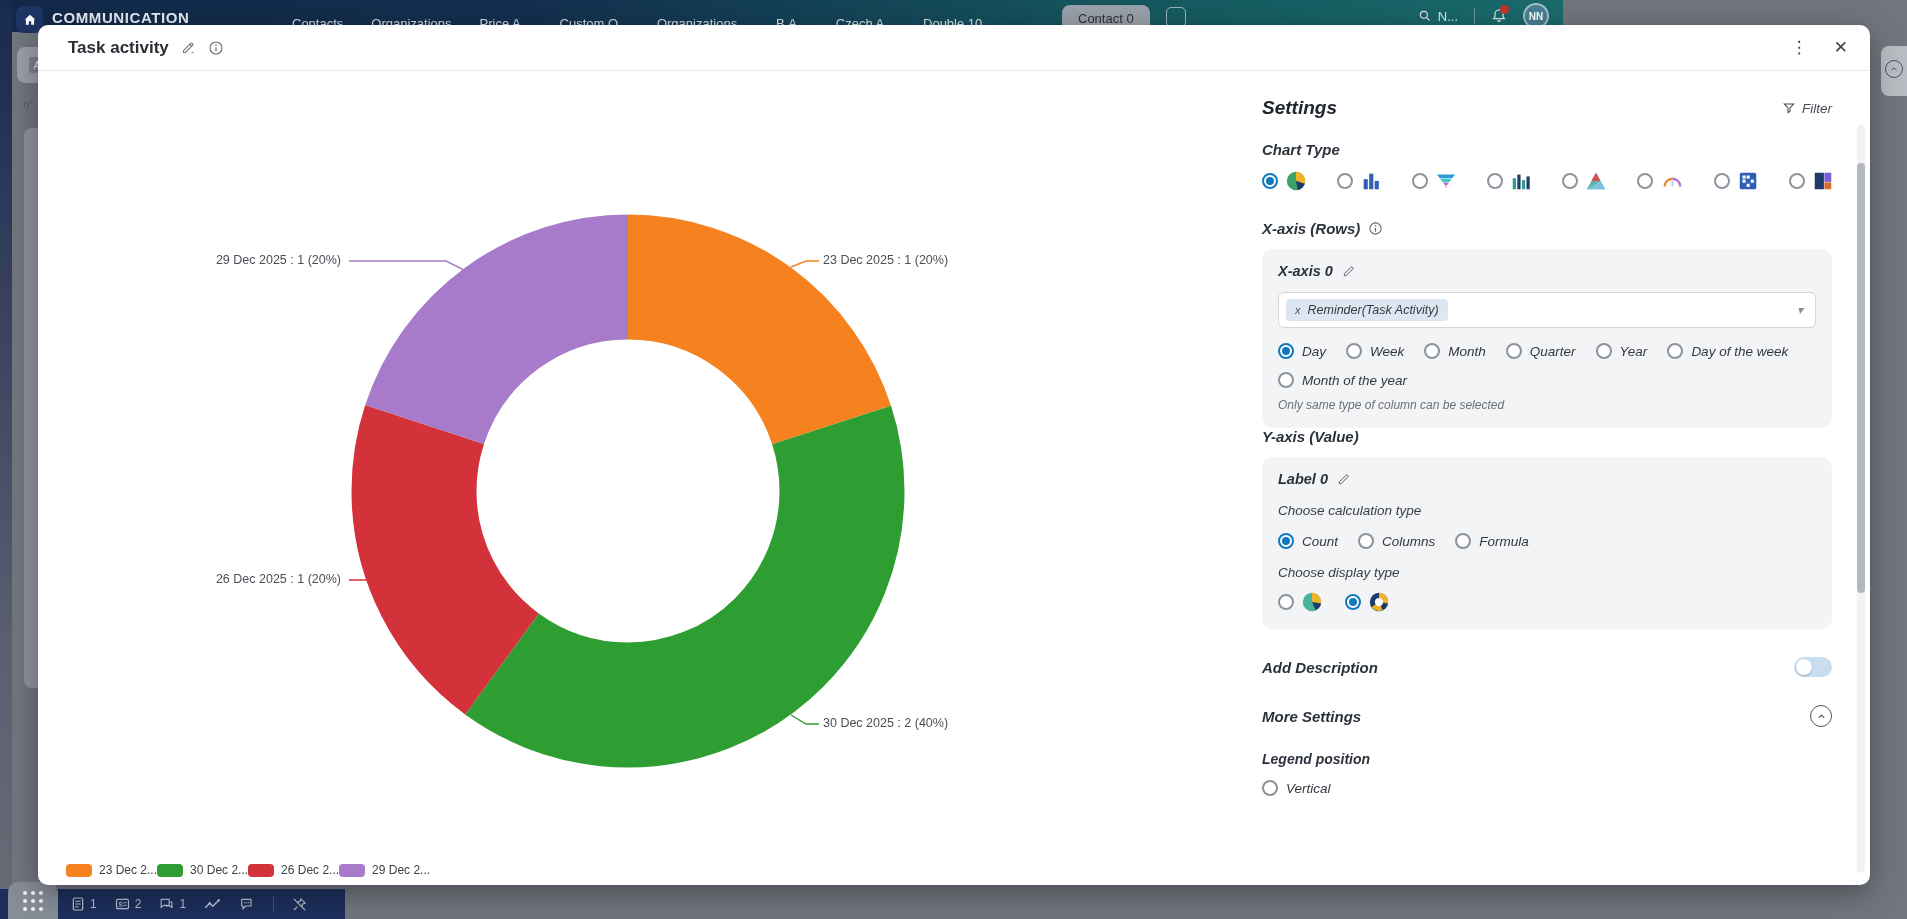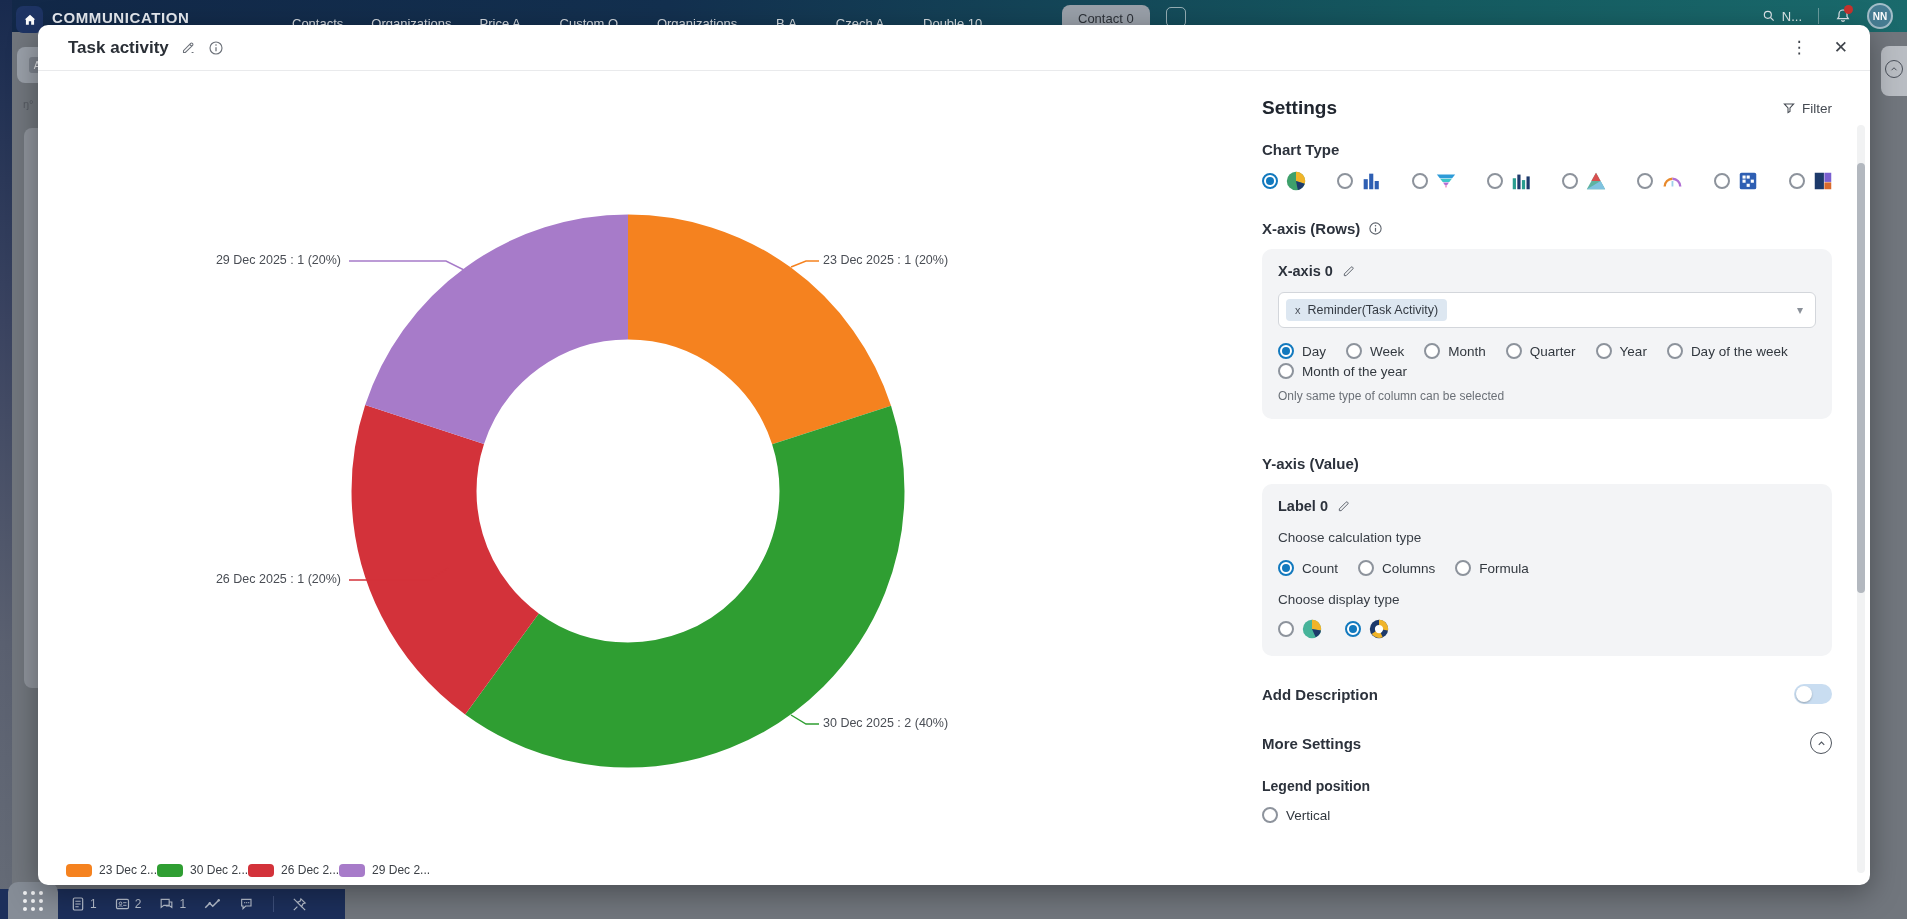--- a/index.html
+++ b/index.html
@@ -1,20 +1,20 @@
 <!DOCTYPE html>
 <html><head>
 <meta charset="utf-8">
 <style>
   * { margin:0; padding:0; box-sizing:border-box; }
   html,body { width:1907px; height:919px; overflow:hidden;
     font-family:"Liberation Sans", sans-serif; background:#71767d; }
 
   
-  .topbar { position:absolute; left:0; top:0; width:1907px; height:32px;
+  .topbar { position:absolute; left:0; top:0; width:1563px; height:32px;
     background:linear-gradient(90deg,#122848 0%,#13304f 35%,#155a60 75%,#1a6a6c 100%);
     display:flex; align-items:center; color:#fff;padding-left:24px; }
   .home-sq { position:absolute; left:16px; top:6px; width:27px; height:27px;
     background:#1e3464; border-radius:7px; display:flex; align-items:center; justify-content:center; }
   .brand { position:absolute; left:52px; top:9px; font-size:15px; font-weight:bold;
     letter-spacing:.6px; color:#e8ecf2; }
   .nav { position:absolute; left:292px; top:16px; display:flex; gap:28px; font-size:13px;
     color:rgba(255,255,255,.82); white-space:nowrap; }
   .contact-pill { position:absolute; left:1062px; top:5px; height:26px; padding:0 16px;
     background:#99a0a9; color:#2c3138; font-size:13px; border-radius:8px 8px 0 0;
@@ -77,21 +77,21 @@
   .chart-area svg.donut { position:absolute; left:0; top:0; }
   .lbl { position:absolute; font-size:12.5px; color:#4a4e55; white-space:nowrap; }
   .lbl-right { text-align:left; }
   .lbl-left { text-align:right; }
   .legend { position:absolute; left:28px; bottom:7px; display:flex; }
   .legend-item { display:flex; align-items:center; gap:7px; font-size:12px; color:#3c4046; }
   .legend-swatch { width:26px; height:13px; border-radius:4px; }
 
   
   .settings { position:absolute; left:1204px; top:46px; width:616px; height:813px;
-    padding:26px 26px 16px 20px; overflow:hidden; }
+    padding:26px 26px 16px 20px; overflow:hidden;font-style:italic; }
   .settings-top { display:flex; justify-content:space-between; align-items:center; }
   .settings-h { font-size:19px; font-weight:700; color:#20262f; }
   .filter-btn { display:flex; align-items:center; gap:6px; font-size:13.5px; color:#454a52; }
   .sec-label { font-size:15px; font-weight:600; color:#2c323c; }
   .chart-type-label { margin-top:22px; }
   .ct-row { margin-top:12px; display:flex; gap:30px; align-items:center; }
   .ct-opt { display:flex; align-items:center; gap:7px; }
   .radio { width:16px; height:16px; border-radius:50%; border:2px solid #8d939c;
     background:#fff; position:relative; flex:0 0 16px; }
   .radio.checked { border-color:#1279be; }
@@ -104,21 +104,21 @@
   .pencil { color:#5c626b; display:flex; }
   .select-box { margin-top:13px; height:36px; background:#fff; border:1px solid #d3d6db;
     border-radius:6px; display:flex; align-items:center; padding:0 12px 0 7px; position:relative; }
   .chip { background:#dde7f1; border-radius:4px; padding:4px 9px; font-size:12.5px;
     color:#343a42; display:flex; align-items:center; gap:7px; }
   .chip-x { font-size:11px; color:#4c525b; }
   .select-caret { position:absolute; right:12px; color:#8a9099; font-size:12px; }
   .radio-row { margin-top:15px; display:flex; gap:20px; flex-wrap:wrap; }
   .radio-opt { display:flex; align-items:center; gap:8px; font-size:13.5px; color:#32383f; }
   .hint { margin-top:10px; font-size:12px; color:#6b7077; }
-  .yaxis-head { margin-top:36px; }
+  .yaxis-head { }
   .sub-label { margin-top:16px; font-size:13.5px; color:#383e46; }
   .display-row { margin-top:11px; display:flex; gap:22px; align-items:center; }
   .disp-opt { display:flex; align-items:center; gap:7px; }
   .toggle-row { margin-top:28px; display:flex; justify-content:space-between; align-items:center; }
   .toggle { width:38px; height:20px; border-radius:10px; background:#c9ddf1; position:relative; }
   .toggle-knob { position:absolute; left:2px; top:2px; width:16px; height:16px;
     border-radius:50%; background:#fff; box-shadow:0 1px 2px rgba(0,0,0,.25); }
   .more-row { margin-top:28px; display:flex; justify-content:space-between; align-items:center; }
   .chev-circle { width:22px; height:22px; border-radius:50%; border:1.5px solid #4e545d;
     display:flex; align-items:center; justify-content:center; color:#4e545d; }
@@ -432,21 +432,21 @@
           </span>
         <span class="radio-opt">
             <span class="radio"></span>
             <span>Year</span>
           </span>
         <span class="radio-opt">
             <span class="radio"></span>
             <span>Day of the week</span>
           </span>
       </div>
-      <div class="radio-row" style="margin-top:4px;">
+      <div class="radio-row" style="margin-top:13px;">
         <span class="radio-opt">
             <span class="radio"></span>
             <span>Month of the year</span>
           </span>
       </div>
       <div class="hint">Only same type of column can be selected</div>
     </div>
 
     <div class="sec-label yaxis-head">Y-axis (Value)</div>
     <div class="card">

